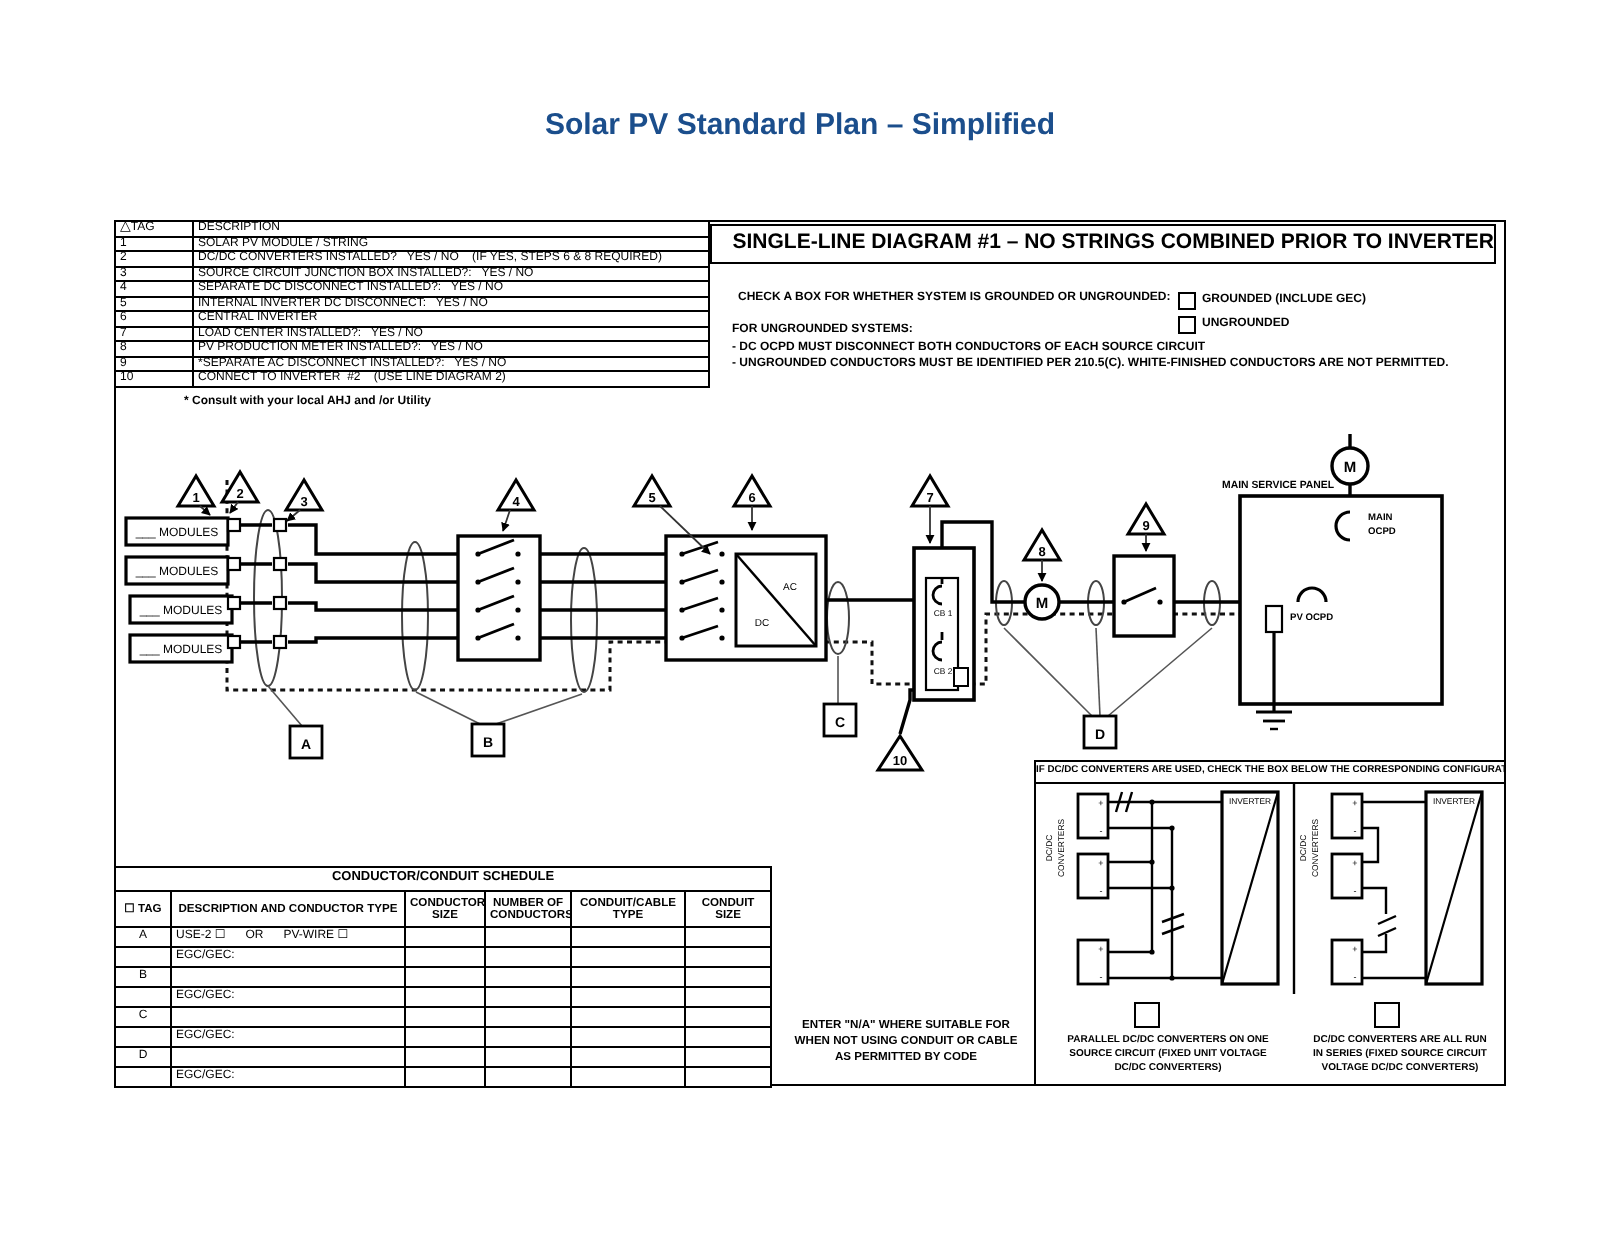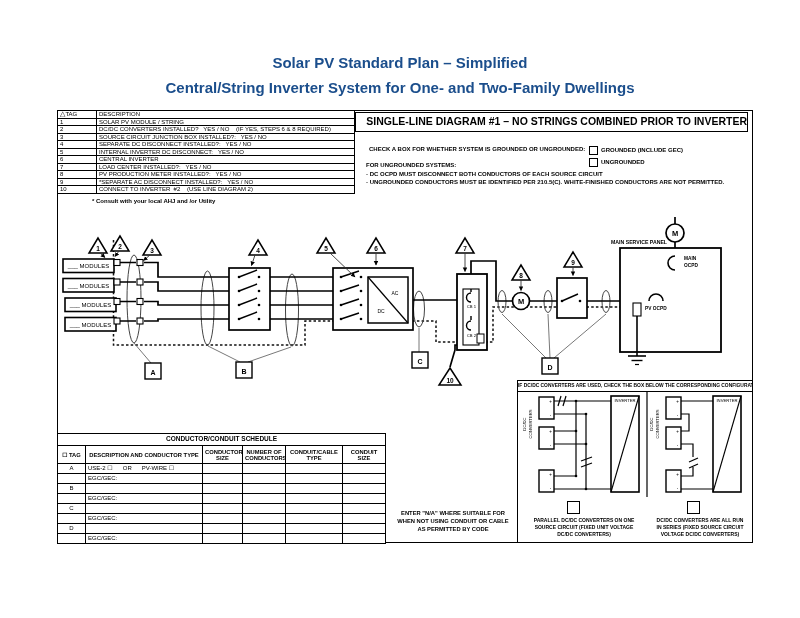--- a/index.html
+++ b/index.html
@@ -46,21 +46,20 @@
   svg text{font-family:"Liberation Sans",sans-serif;fill:#000;}
   svg{position:absolute;}
 </style>
 </head>
 <body>
 
 <div class="page">
 
   <div class="title-block">
     <div>Solar PV Standard Plan – Simplified</div>
-    <div>Central/String Inverter System for One- and Two-Family Dwellings</div>
   </div>
 
   <div class="main-border"></div>
 
   <table class="tagtbl">
     <tbody>
         <tr>
       <td class="tagcol"><span class="tri-glyph">△</span><span>TAG</span></td>
       <td>DESCRIPTION</td>
     </tr>

